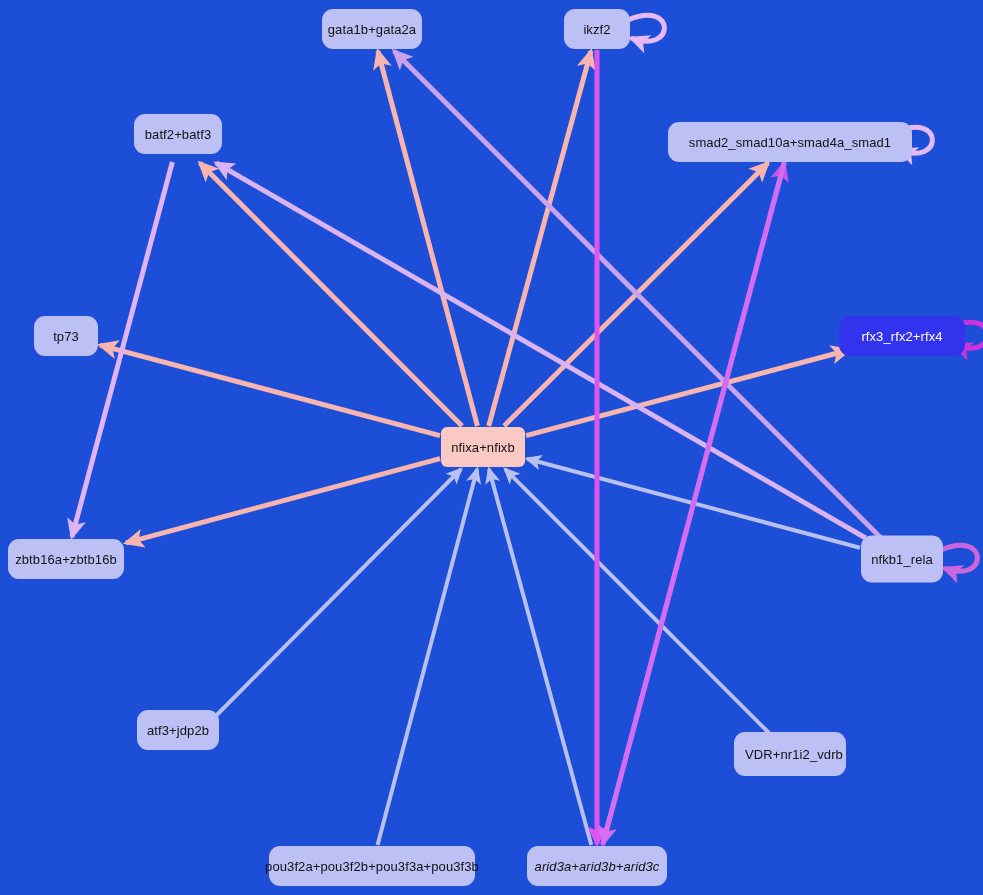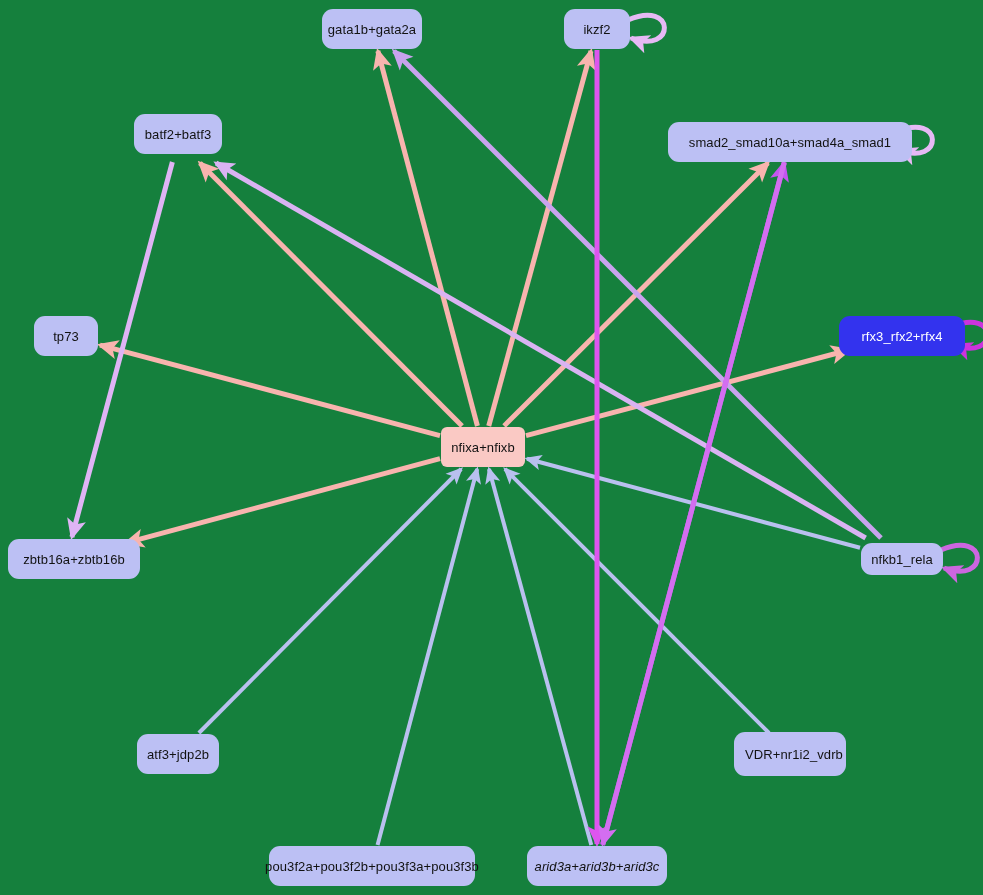--- a/index.html
+++ b/index.html
@@ -8,21 +8,21 @@
     padding: 0;
     background: #ffffff;
   }
   body {
     font-family: "Liberation Sans", sans-serif;
   }
   #canvas {
     position: relative;
     width: 983px;
     height: 895px;
-    background: #15803d;
+    background: #1d4ed8;
     overflow: hidden;
   }
   #edge-layer {
     position: absolute;
     left: 0;
     top: 0;
     width: 983px;
     height: 895px;
   }
   .node {
@@ -129,27 +129,27 @@
       </div>
       <div class="node" style="left: 66px; top: 336px; width: 64px; height: 40px;">
         <span>tp73</span>
       </div>
       <div class="node highlight" style="left: 902px; top: 336px; width: 126px; height: 40px;">
         <span>rfx3_rfx2+rfx4</span>
       </div>
       <div class="node source" style="left: 483px; top: 447px; width: 84px; height: 40px;">
         <span>nfixa+nfixb</span>
       </div>
-      <div class="node" style="left: 66px; top: 559px; width: 132px; height: 40px; margin-left: 8px;">
+      <div class="node" style="left: 66px; top: 559px; width: 116px; height: 40px;">
         <span>zbtb16a+zbtb16b</span>
       </div>
-      <div class="node" style="left: 902px; top: 559px; width: 82px; height: 32px;">
+      <div class="node" style="left: 902px; top: 559px; width: 82px; height: 47px;">
         <span>nfkb1_rela</span>
       </div>
-      <div class="node" style="left: 178px; top: 754px; width: 82px; height: 40px;">
+      <div class="node" style="left: 178px; top: 730px; width: 82px; height: 40px;">
         <span>atf3+jdp2b</span>
       </div>
       <div class="node" style="left: 790px; top: 754px; width: 112px; height: 44px; padding-left: 8px;">
         <span>VDR+nr1i2_vdrb</span>
       </div>
       <div class="node" style="left: 372px; top: 866px; width: 206px; height: 40px;">
         <span>pou3f2a+pou3f2b+pou3f3a+pou3f3b</span>
       </div>
       <div class="node" style="left: 597px; top: 866px; width: 140px; height: 40px; font-style: italic;">
         <span>arid3a+arid3b+arid3c</span>

